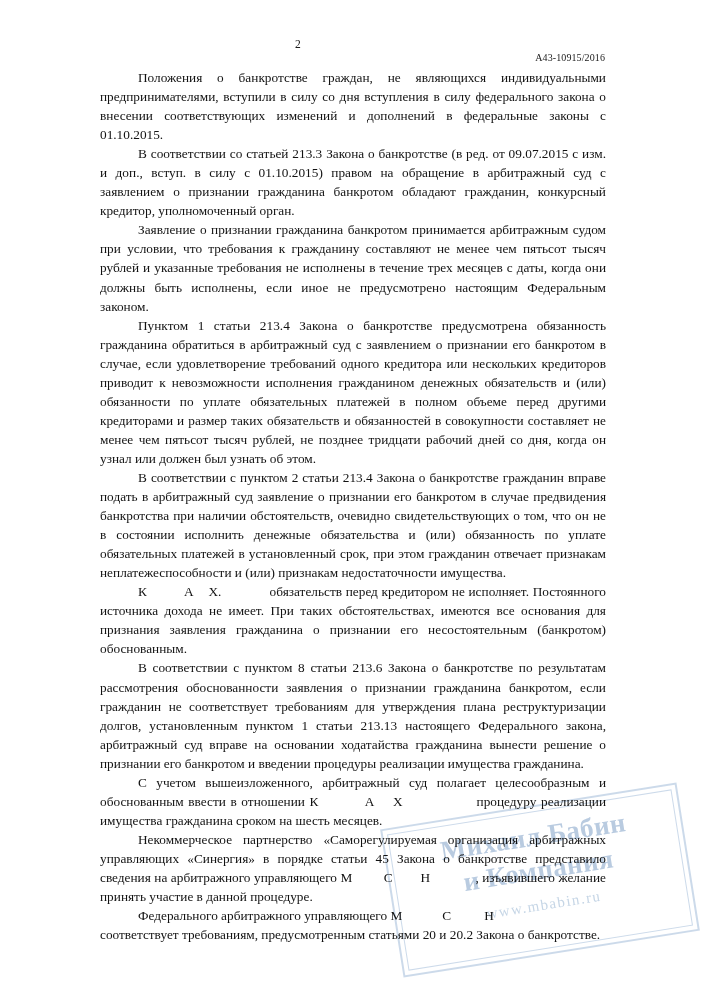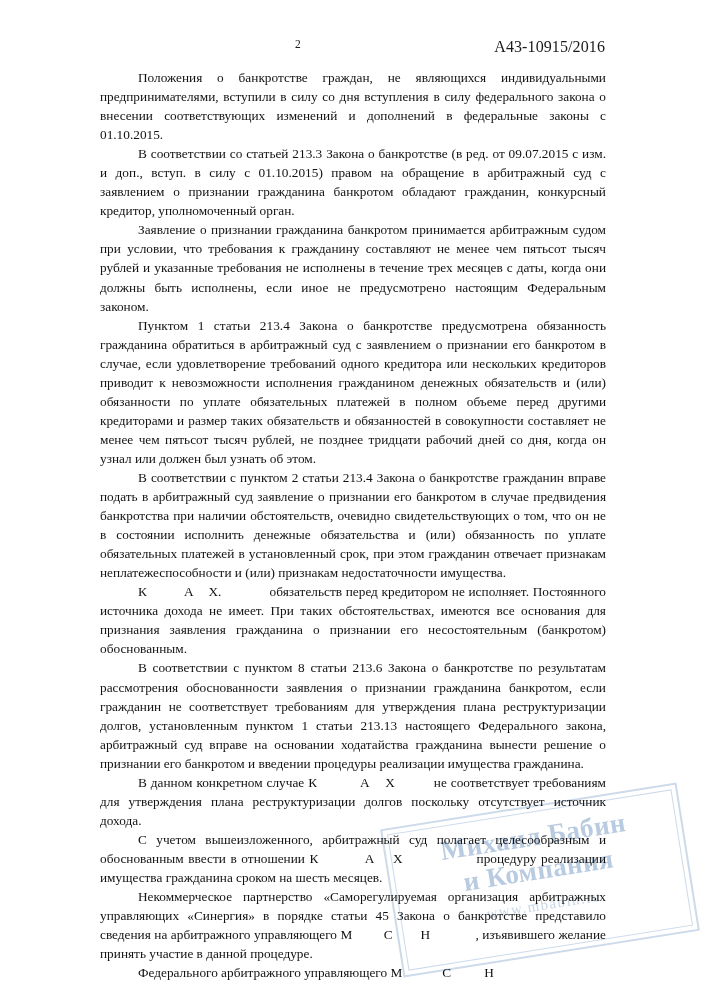--- a/index.html
+++ b/index.html
@@ -82,22 +82,22 @@
   .page-number {
     position: absolute;
     left: 195px;
     top: 0;
     font-size: 11.5px;
     color: #1a1a1a;
   }
   .case-number {
     position: absolute;
     right: 0;
-    top: 0;
-    font-size: 16px;
+    top: 14px;
+    font-size: 10px;
     color: #1a1a1a;
     letter-spacing: 0.1px;
   }
 
   
   .doc-body {
     position: absolute;
     top: 68px;
     left: 100px;
     width: 506px;
@@ -139,22 +139,21 @@
     <p class="para">Положения о банкротстве граждан, не являющихся индивидуальными предпринимателями, вступили в силу со дня вступления в силу федерального закона  о внесении соответствующих изменений и дополнений в федеральные законы с 01.10.2015.</p>
     <p class="para">В соответствии со статьей 213.3 Закона о банкротстве (в ред. от 09.07.2015 с изм. и доп., вступ. в силу с 01.10.2015) правом на обращение в арбитражный суд с заявлением о признании гражданина банкротом обладают гражданин, конкурсный кредитор, уполномоченный орган.</p>
     <p class="para">Заявление о признании гражданина банкротом принимается арбитражным судом при условии, что требования к гражданину составляют не менее чем пятьсот тысяч рублей и указанные требования не исполнены в течение трех месяцев с даты, когда они должны быть исполнены, если иное не предусмотрено настоящим Федеральным законом.</p>
     <p class="para">Пунктом 1 статьи 213.4 Закона о банкротстве предусмотрена обязанность гражданина обратиться в арбитражный суд с заявлением о признании его банкротом в случае, если удовлетворение требований одного кредитора или нескольких кредиторов приводит к невозможности исполнения гражданином денежных обязательств и (или) обязанности по уплате обязательных платежей в полном объеме перед другими кредиторами и размер таких обязательств и обязанностей в совокупности составляет не менее чем пятьсот тысяч рублей, не позднее тридцати рабочий дней со дня, когда он узнал или должен был узнать об этом.</p>
     <p class="para">В соответствии с пунктом 2 статьи 213.4 Закона о банкротстве гражданин вправе подать в арбитражный суд заявление о признании его банкротом в случае предвидения банкротства при наличии обстоятельств, очевидно свидетельствующих о том, что он не в состоянии исполнить денежные обязательства и (или) обязанность по уплате обязательных платежей в установленный срок, при этом гражданин отвечает признакам неплатежеспособности и (или) признакам недостаточности имущества.</p>
 
     <p class="para"><span class="redacted">К</span><span class="redacted">          </span><span class="redacted">А</span><span class="redacted">    </span><span class="redacted">Х.</span><span class="redacted">             </span><span>обязательств перед кредитором не исполняет. Постоянного источника дохода не имеет. При таких обстоятельствах, имеются все основания для признания заявления гражданина о признании его несостоятельным (банкротом) обоснованным.</span></p>
 
     <p class="para">В соответствии с пунктом 8 статьи 213.6 Закона о банкротстве по результатам рассмотрения обоснованности заявления о признании гражданина банкротом, если гражданин не соответствует требованиям для утверждения плана реструктуризации долгов, установленным пунктом 1 статьи 213.13 настоящего Федерального закона, арбитражный суд вправе на основании ходатайства гражданина вынести решение о признании его банкротом и введении процедуры реализации имущества гражданина.</p>
 
-    <p class="para"><span>В данном конкретном случае К</span><span class="redacted">           </span><span class="redacted">А</span><span class="redacted">    </span><span class="redacted">Х</span><span class="redacted">          </span><span>не соответствует требованиям для утверждения плана реструктуризации долгов поскольку отсутствует источник дохода.</span></p>
 
     <p class="para"><span>С учетом вышеизложенного, арбитражный суд полагает целесообразным и обоснованным ввести в отношении К</span><span class="redacted">          </span><span class="redacted">А</span><span class="redacted">    </span><span class="redacted">Х</span><span class="redacted">                </span><span>процедуру реализации имущества гражданина сроком на шесть месяцев.</span></p>
 
     <p class="para"><span>Некоммерческое партнерство «Саморегулируемая организация арбитражных управляющих «Синергия» в порядке статьи 45 Закона о банкротстве представило сведения на арбитражного управляющего М</span><span class="redacted">         </span><span class="redacted">С</span><span class="redacted">        </span><span class="redacted">Н</span><span class="redacted">             </span><span>, изъявившего желание принять участие в данной процедуре.</span></p>
 
-    <p class="para"><span>Федерального арбитражного управляющего М</span><span class="redacted">            </span><span class="redacted">С</span><span class="redacted">          </span><span class="redacted">Н</span><br></p>
+    <p class="para"><span>Федерального арбитражного управляющего М</span><span class="redacted">            </span><span class="redacted">С</span><span class="redacted">          </span><span class="redacted">Н</span><br><span>соответствует требованиям, предусмотренным статьями 20 и 20.2 Закона о банкротстве.</span></p>
 
   </div>
 </div>
 
 </body></html>

